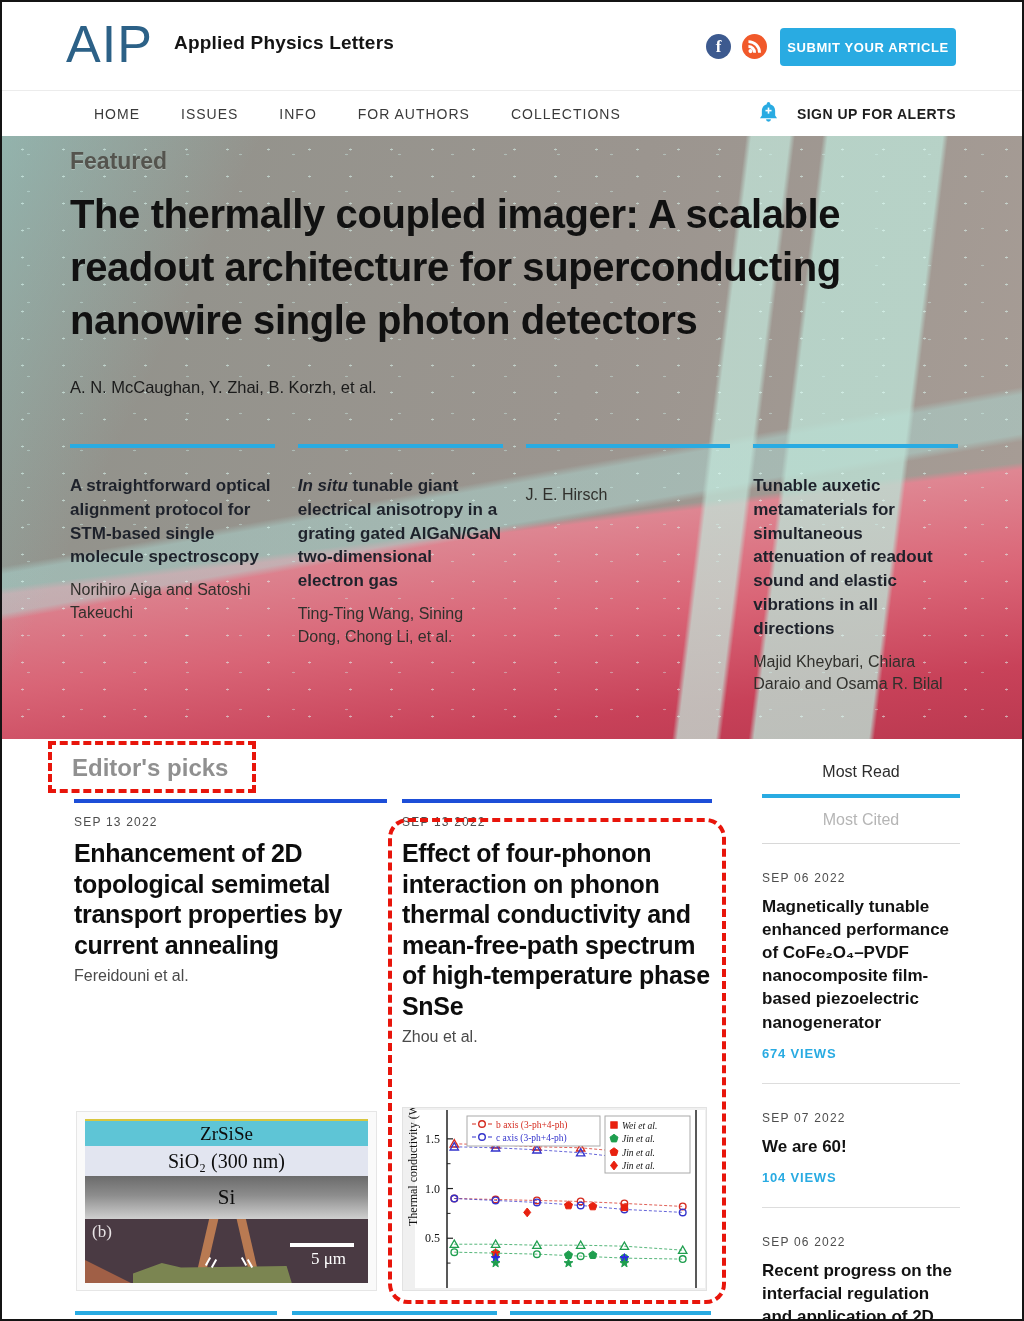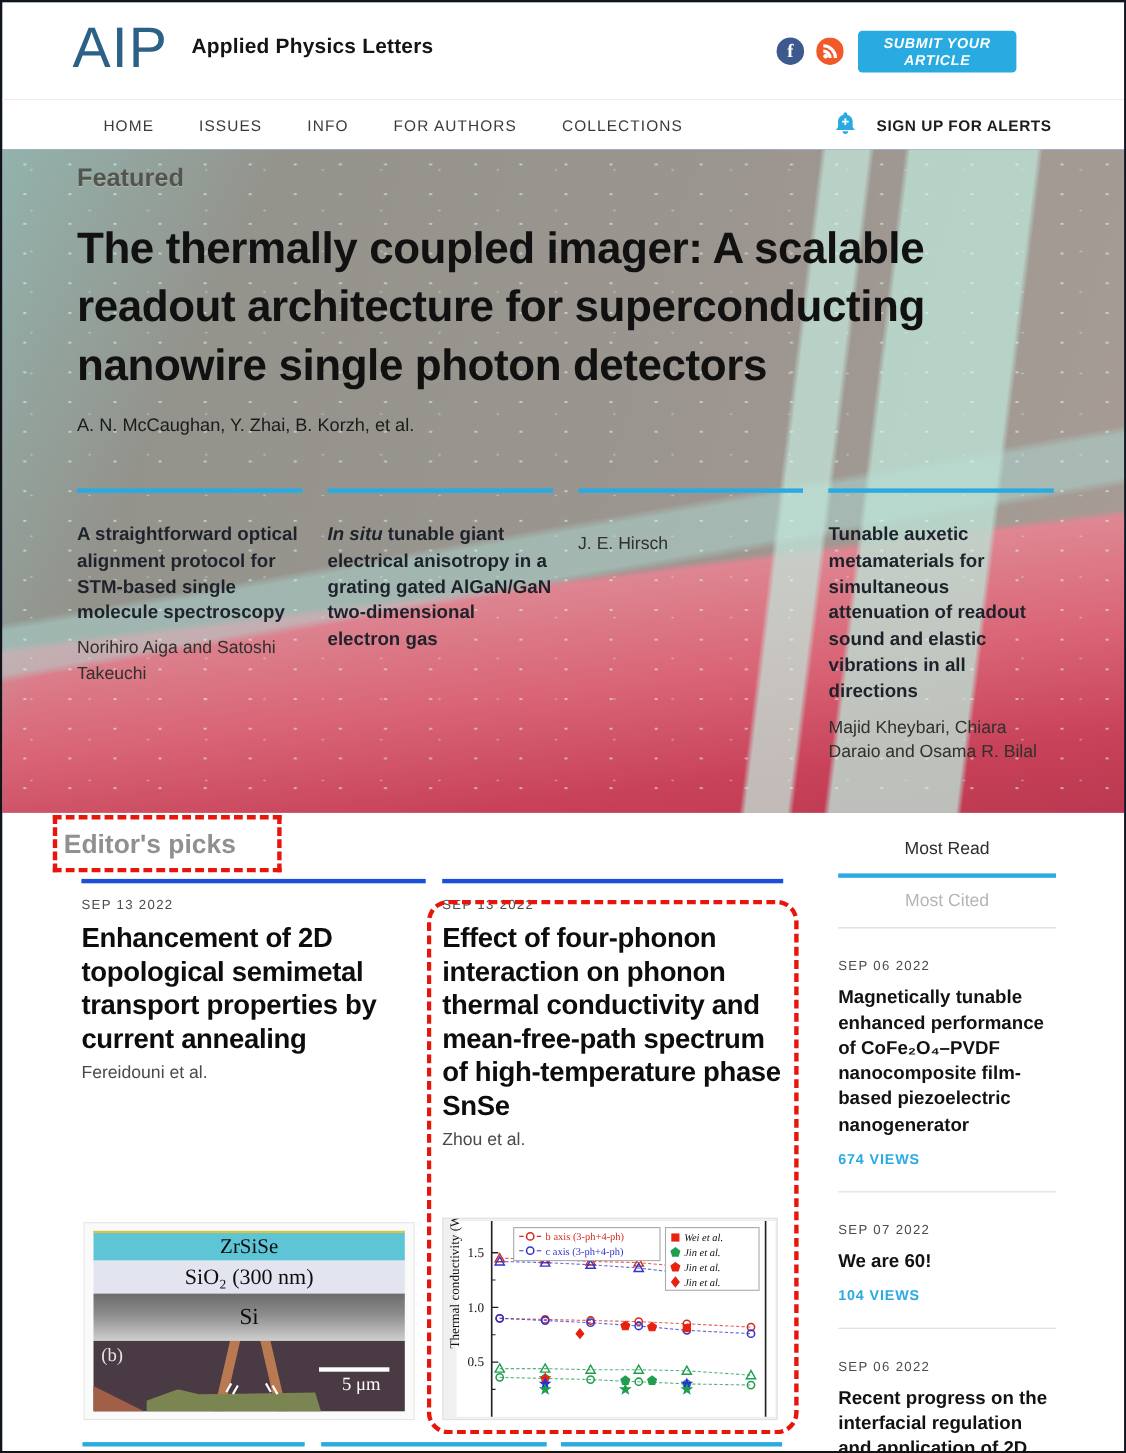--- a/index.html
+++ b/index.html
@@ -1,57 +1,57 @@
 <!DOCTYPE html>
 <html><head>
 <meta charset="utf-8">
 <style>
   * { margin:0; padding:0; box-sizing:border-box; }
   html,body { background:#fff; }
   body { font-family:"Liberation Sans", sans-serif; }
-  .page { position:relative; width:1024px; height:1321px; border:2px solid #141414; background:#1d4ed8; overflow:hidden; }
+  .page { position:relative; width:1024px; height:1321px; border:2px solid #141414; background:#0f172a; overflow:hidden; }
 
   
   .header { position:absolute; left:0; top:0; width:100%; height:88px; background:#fff; }
   .logo { position:absolute; left:64px; top:12px; font-size:52px; font-weight:400; color:#2c6187; letter-spacing:1px; }
   .journal-title { position:absolute; left:172px; top:30px; font-size:19px; font-weight:bold; color:#141414; letter-spacing:.2px; }
   .fb-icon { position:absolute; left:704px; top:32px; width:25px; height:25px; border-radius:50%; background:#3d5a8f; color:#fff; font-family:"Liberation Serif", serif; font-weight:bold; font-size:17px; text-align:center; line-height:25px; }
   .rss-icon { position:absolute; left:740px; top:32px; width:25px; height:25px; }
-  .submit-btn { position:absolute; left:778px; top:26px; width:144px; height:38px; background:#29abe2; border:none; border-radius:4px; color:#fff; font-size:13px; font-weight:bold; letter-spacing:.6px; display:flex; align-items:center; justify-content:center; cursor:pointer; font-family:"Liberation Sans", sans-serif;font-style:italic; }
+  .submit-btn { position:absolute; left:778px; top:26px; width:176px; height:38px; background:#29abe2; border:none; border-radius:4px; color:#fff; font-size:13px; font-weight:bold; letter-spacing:.6px; display:flex; align-items:center; justify-content:center; cursor:pointer; font-family:"Liberation Sans", sans-serif; }
 
   
   .nav { position:absolute; left:0; top:88px; width:100%; height:46px; background:#fff; border-top:1px solid #ececec; }
   .nav-items { position:absolute; left:92px; top:0; height:100%; display:flex; gap:41px; align-items:center; }
   .nav-item { font-size:14px; color:#3a3a3a; letter-spacing:1px; cursor:pointer; }
   .alerts { position:absolute; right:66px; top:0; height:100%; display:flex; align-items:center; gap:19px; font-size:14px; font-weight:bold; color:#1d1d1d; letter-spacing:.5px; cursor:pointer; }
 
   
   .hero { position:absolute; left:0; top:134px; width:100%; height:603px; overflow:hidden;
     background-image:
       radial-gradient(rgba(225,255,248,.55) 1.2px, transparent 1.8px),
       radial-gradient(rgba(210,245,238,.4) 1px, transparent 1.5px),
       linear-gradient(97deg, transparent 68%, rgba(193,228,216,.75) 68.5%, rgba(193,228,216,.75) 72%, transparent 72.5%, transparent 75%, rgba(188,224,212,.8) 75.5%, rgba(188,224,212,.8) 86%, transparent 86.5%),
       linear-gradient(115deg, rgba(150,212,206,.5) 0%, transparent 20%),
       linear-gradient(170deg, transparent 55%, rgba(172,216,210,.5) 56%, rgba(172,216,210,.5) 61%, transparent 62%),
       linear-gradient(173deg, transparent 62%, rgba(233,131,146,.85) 63%, rgba(224,96,116,.9) 76%, rgba(203,58,84,.92) 90%, rgba(188,48,74,.92) 100%),
       linear-gradient(105deg, #90928b, #9b958f 55%, #a89d96);
     background-size: 41px 27px, 53px 37px, auto, auto, auto, auto, auto; }
   .kicker { position:absolute; left:68px; top:12px; font-size:23px; font-weight:bold; color:#54544e; text-shadow:0 1px 0 rgba(255,255,255,.25); }
-  .hero-title { position:absolute; left:68px; top:64px; width:905px; font-size:40px; font-weight:bold; color:#111; line-height:1.33; letter-spacing:-.4px; cursor:pointer; }
+  .hero-title { position:absolute; left:68px; top:52px; width:905px; font-size:40px; font-weight:bold; color:#111; line-height:1.33; letter-spacing:-.4px; cursor:pointer; }
   .hero-authors { position:absolute; left:68px; top:242px; font-size:16.5px; color:#1b1b1b; }
   .features { position:absolute; left:68px; top:308px; width:888px; display:grid; grid-template-columns:repeat(4,1fr); gap:23px; }
   .feature { border-top:4px solid #29abe2; padding-top:26px; }
   .f-title { font-size:17px; font-weight:bold; color:#1e222b; line-height:1.4; cursor:pointer; }
   .f-title .it { font-style:italic; }
   .f-authors { margin-top:10px; font-size:16px; color:#30302c; line-height:1.42; }
 
   
   .main { position:absolute; left:0; top:737px; width:100%; height:584px; background:#fff; }
   .picks-box { position:absolute; left:46px; top:2px; width:208px; height:52px; border:4px dashed #e8150b; }
-  .picks-heading { position:absolute; left:56px; top:15px; font-size:24px; font-weight:bold; color:#909090; }
+  .picks-heading { position:absolute; left:70px; top:15px; font-size:24px; font-weight:bold; color:#909090; }
 
   .card { position:absolute; top:60px; border-top:4px solid #1d4ed8; padding-top:12px; }
   .card1 { left:72px; width:313px; }
   .card2 { left:400px; width:310px; }
   .card-date { font-size:12px; color:#4d4d4d; letter-spacing:1.2px; }
   .card-title { margin-top:9px; font-size:25px; font-weight:bold; color:#0d0d0d; line-height:1.22; letter-spacing:-.3px; cursor:pointer; }
   .card-authors { margin-top:7px; font-size:16px; color:#4a4a4a; }
 
   
   .figure { position:absolute; left:2px; top:308px; width:301px; height:180px; background:#fafafa; border:1px solid #e6e6e6; padding:7px 8px; cursor:pointer; }
@@ -136,20 +136,21 @@
     <div class="kicker">Featured</div>
     <div class="hero-title">The thermally coupled imager: A scalable readout architecture for superconducting nanowire single photon detectors</div>
     <div class="hero-authors">A. N. McCaughan, Y. Zhai, B. Korzh, et al.</div>
     <div class="features">
       <div class="feature">
         <div class="f-title"><span class="it"></span><span>A straightforward optical alignment protocol for STM-based single molecule spectroscopy</span></div>
         <div class="f-authors">Norihiro Aiga and Satoshi Takeuchi</div>
       </div>
       <div class="feature">
         <div class="f-title"><span class="it">In situ</span><span> tunable giant electrical anisotropy in a grating gated AlGaN/GaN two-dimensional electron gas</span></div>
+        <div class="f-authors">Ting-Ting Wang, Sining Dong, Chong Li, et al.</div>
       </div>
       <div class="feature">
         <div class="f-authors">J. E. Hirsch</div>
       </div>
       <div class="feature">
         <div class="f-title"><span class="it"></span><span>Tunable auxetic metamaterials for simultaneous attenuation of readout sound and elastic vibrations in all directions</span></div>
         <div class="f-authors">Majid Kheybari, Chiara Daraio and Osama R. Bilal</div>
       </div>
     </div>
   </div>

